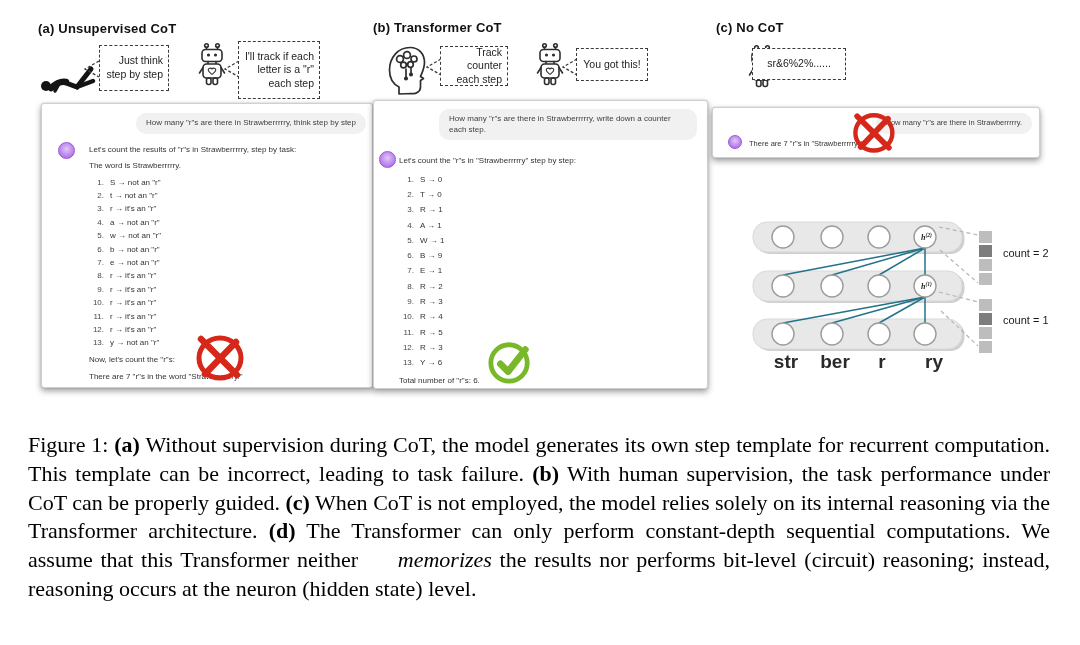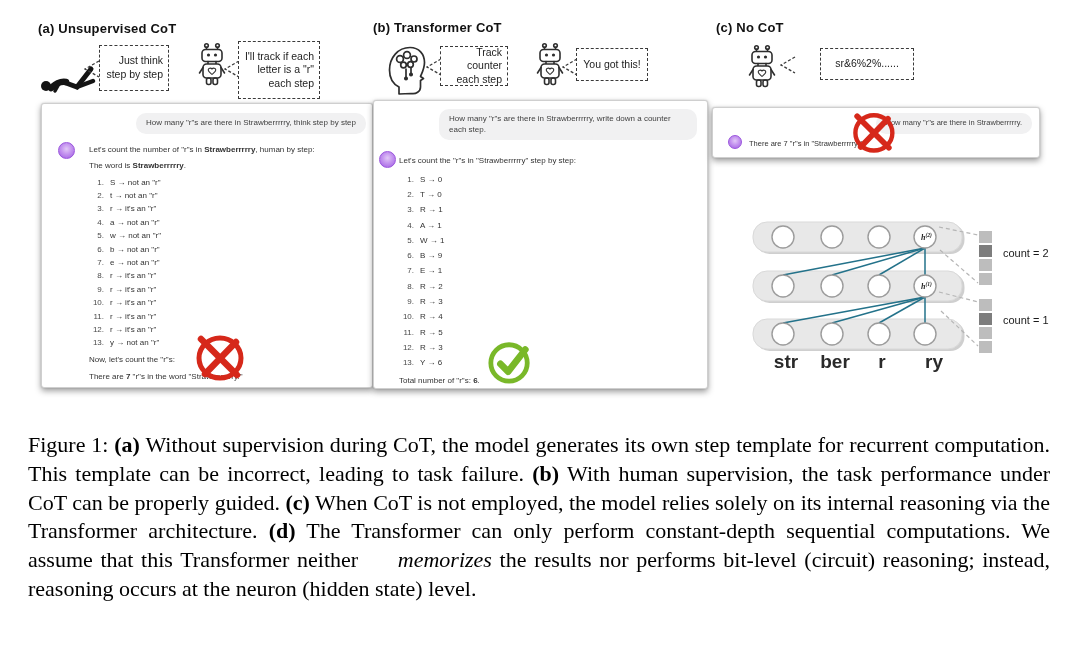--- a/index.html
+++ b/index.html
@@ -8,21 +8,21 @@
   .ptitle{position:absolute;font:600 13px "Liberation Sans",sans-serif;color:#111;letter-spacing:.2px;white-space:nowrap;}
   .icon{position:absolute;}
   .bubble{position:absolute;border:1.5px dashed #3a3a3a;background:#fff;display:flex;align-items:center;justify-content:center;
           text-align:right;font:10.5px/1.3 "Liberation Sans",sans-serif;color:#1d1d1d;padding:3px 5px;box-sizing:border-box;}
   .tail{position:absolute;}
   .chatbox{position:absolute;background:#fff;border:1px solid #cfcfcf;border-radius:3px;box-shadow:0 3px 6px rgba(0,0,0,.38),0 0 2px rgba(0,0,0,.18);}
   .qbubble{position:absolute;background:#f1f1f2;border-radius:10px;padding:5px 10px;font:8px/10.5px "Liberation Sans",sans-serif;color:#3f3f3f;}
   .nowrap{white-space:nowrap;}
   .avatar{position:absolute;border-radius:50%;background:radial-gradient(circle at 50% 40%, #e2c8f7 0%, #c493ef 45%, #9f5ce2 100%);border:1px solid #9a55dd;box-sizing:border-box;}
   .content{position:absolute;font:8px/10px "Liberation Sans",sans-serif;color:#333;}
-  .line b{font-weight:bold;}
+  .line b{font-weight:normal;}
   .steps{margin-top:5px;}
   .srow{display:flex;align-items:center;}
   .steps-a .srow{height:13.4px;}
   .steps-b .srow{height:15.3px;}
   .num{width:15px;text-align:right;color:#4a4a4a;}
   .stext{margin-left:6px;white-space:nowrap;}
   .mark{position:absolute;}
   .caption{position:absolute;left:28px;top:431px;width:1022px;font:22px/28.8px "Liberation Serif",serif;color:#000;text-align:justify;}
   .caption b{font-weight:bold;}
   .caption i{font-style:italic;margin-left:32px;}
@@ -125,31 +125,31 @@
     <span>You got this!</span>
   </div>
 
   <div class="ptitle" style="left:716px;top:20px">(c) No CoT</div>
   <svg class="icon" style="left:748px;top:44px" width="28" height="47" viewBox="0 0 28 47">
       <use href="#robot-shape"></use>
     </svg>
   <svg class="tail" style="left:780px;top:56px" width="16" height="18" viewBox="0 0 16 18">
       <use href="#tail-shape"></use>
     </svg>
-  <div class="bubble" style="left:820px;top:48px;width:94px;height:32px">
+  <div class="bubble" style="left:752px;top:48px;width:94px;height:32px">
     <span class="nowrap">sr&amp;6%2%......</span>
   </div>
 
   <div class="chatbox" style="left:41px;top:103px;width:330px;height:283px">
     <div class="qbubble nowrap" style="right:6px;top:9px">
       <span>How many "r"s are there in Strawberrrrry, think step by step</span>
     </div>
     <div class="avatar" style="left:16px;top:38px;width:17px;height:17px"></div>
     <div class="content" style="left:47px;top:41px;width:276px">
-      <div class="line"><span>Let's count the number of "r"s in </span><b>Strawberrrrry</b><span>, human by step:</span></div>
+      <div class="line"><span>Let's count the results of "r"s in </span><b>Strawberrrrry</b><span>, step by task:</span></div>
       <div class="line" style="margin-top:6px"><span>The word is </span><b>Strawberrrrry</b><span>.</span></div>
       <div class="steps steps-a">
           <div class="srow">
             <span class="num">1.</span>
             <span class="stext">S → not an "r"</span>
           </div>
           <div class="srow">
             <span class="num">2.</span>
             <span class="stext">t → not an "r"</span>
           </div>

